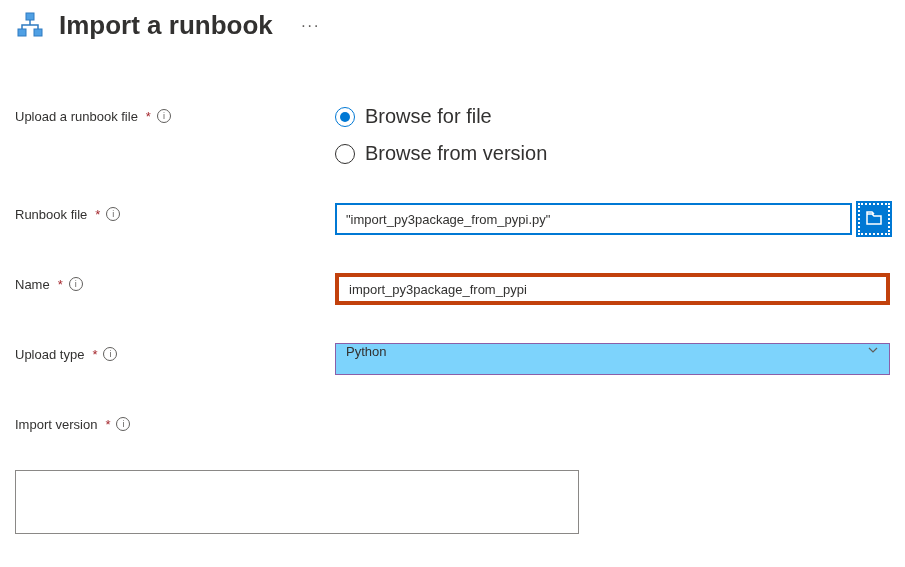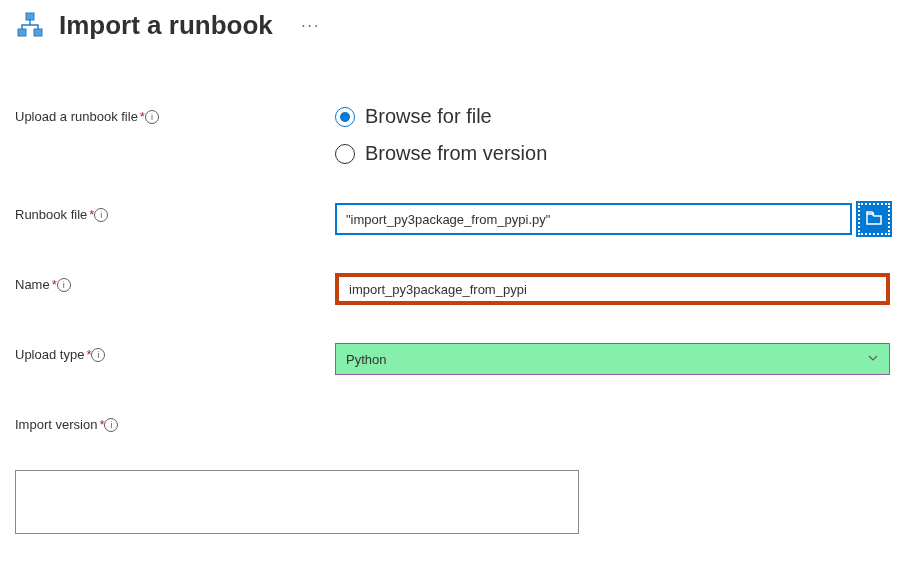--- a/index.html
+++ b/index.html
@@ -34,21 +34,22 @@
     .form-row {
       display: flex;
       align-items: flex-start;
       margin-bottom: 38px;
     }
     .form-row.tight { margin-bottom: 30px; }
     .label-col {
       width: 320px;
       flex-shrink: 0;
       display: flex;
-      align-items: center;
+      align-items: flex-start;
+      gap: 6px;
       padding-top: 4px;
       font-size: 13px;
       color: #323130;
     }
     .req { color: #a4262c; margin-left: 2px; }
     .info-icon {
       display: inline-flex;
       align-items: center;
       justify-content: center;
       width: 14px; height: 14px;
@@ -100,26 +101,25 @@
       outline: 2px solid #0078d4;
       display: flex; align-items: center; justify-content: center;
       cursor: pointer;
       flex-shrink: 0;
     }
     .select-box {
       width: 100%;
       height: 32px;
       border: 1px solid #8b5fa8;
       display: flex;
-      align-items: center;
       justify-content: space-between;
       padding: 0 10px;
       font-size: 13px;
       cursor: pointer;
-      background: #86efac;
+      background: #7dd3fc;
     }
     .chevron { color: #605e5c; }
     .textarea {
       width: 100%;
       height: 64px;
       border: 1px solid #8a8886;
       padding: 6px 10px;
       font-size: 13px;
       font-family: inherit;
       resize: none;

